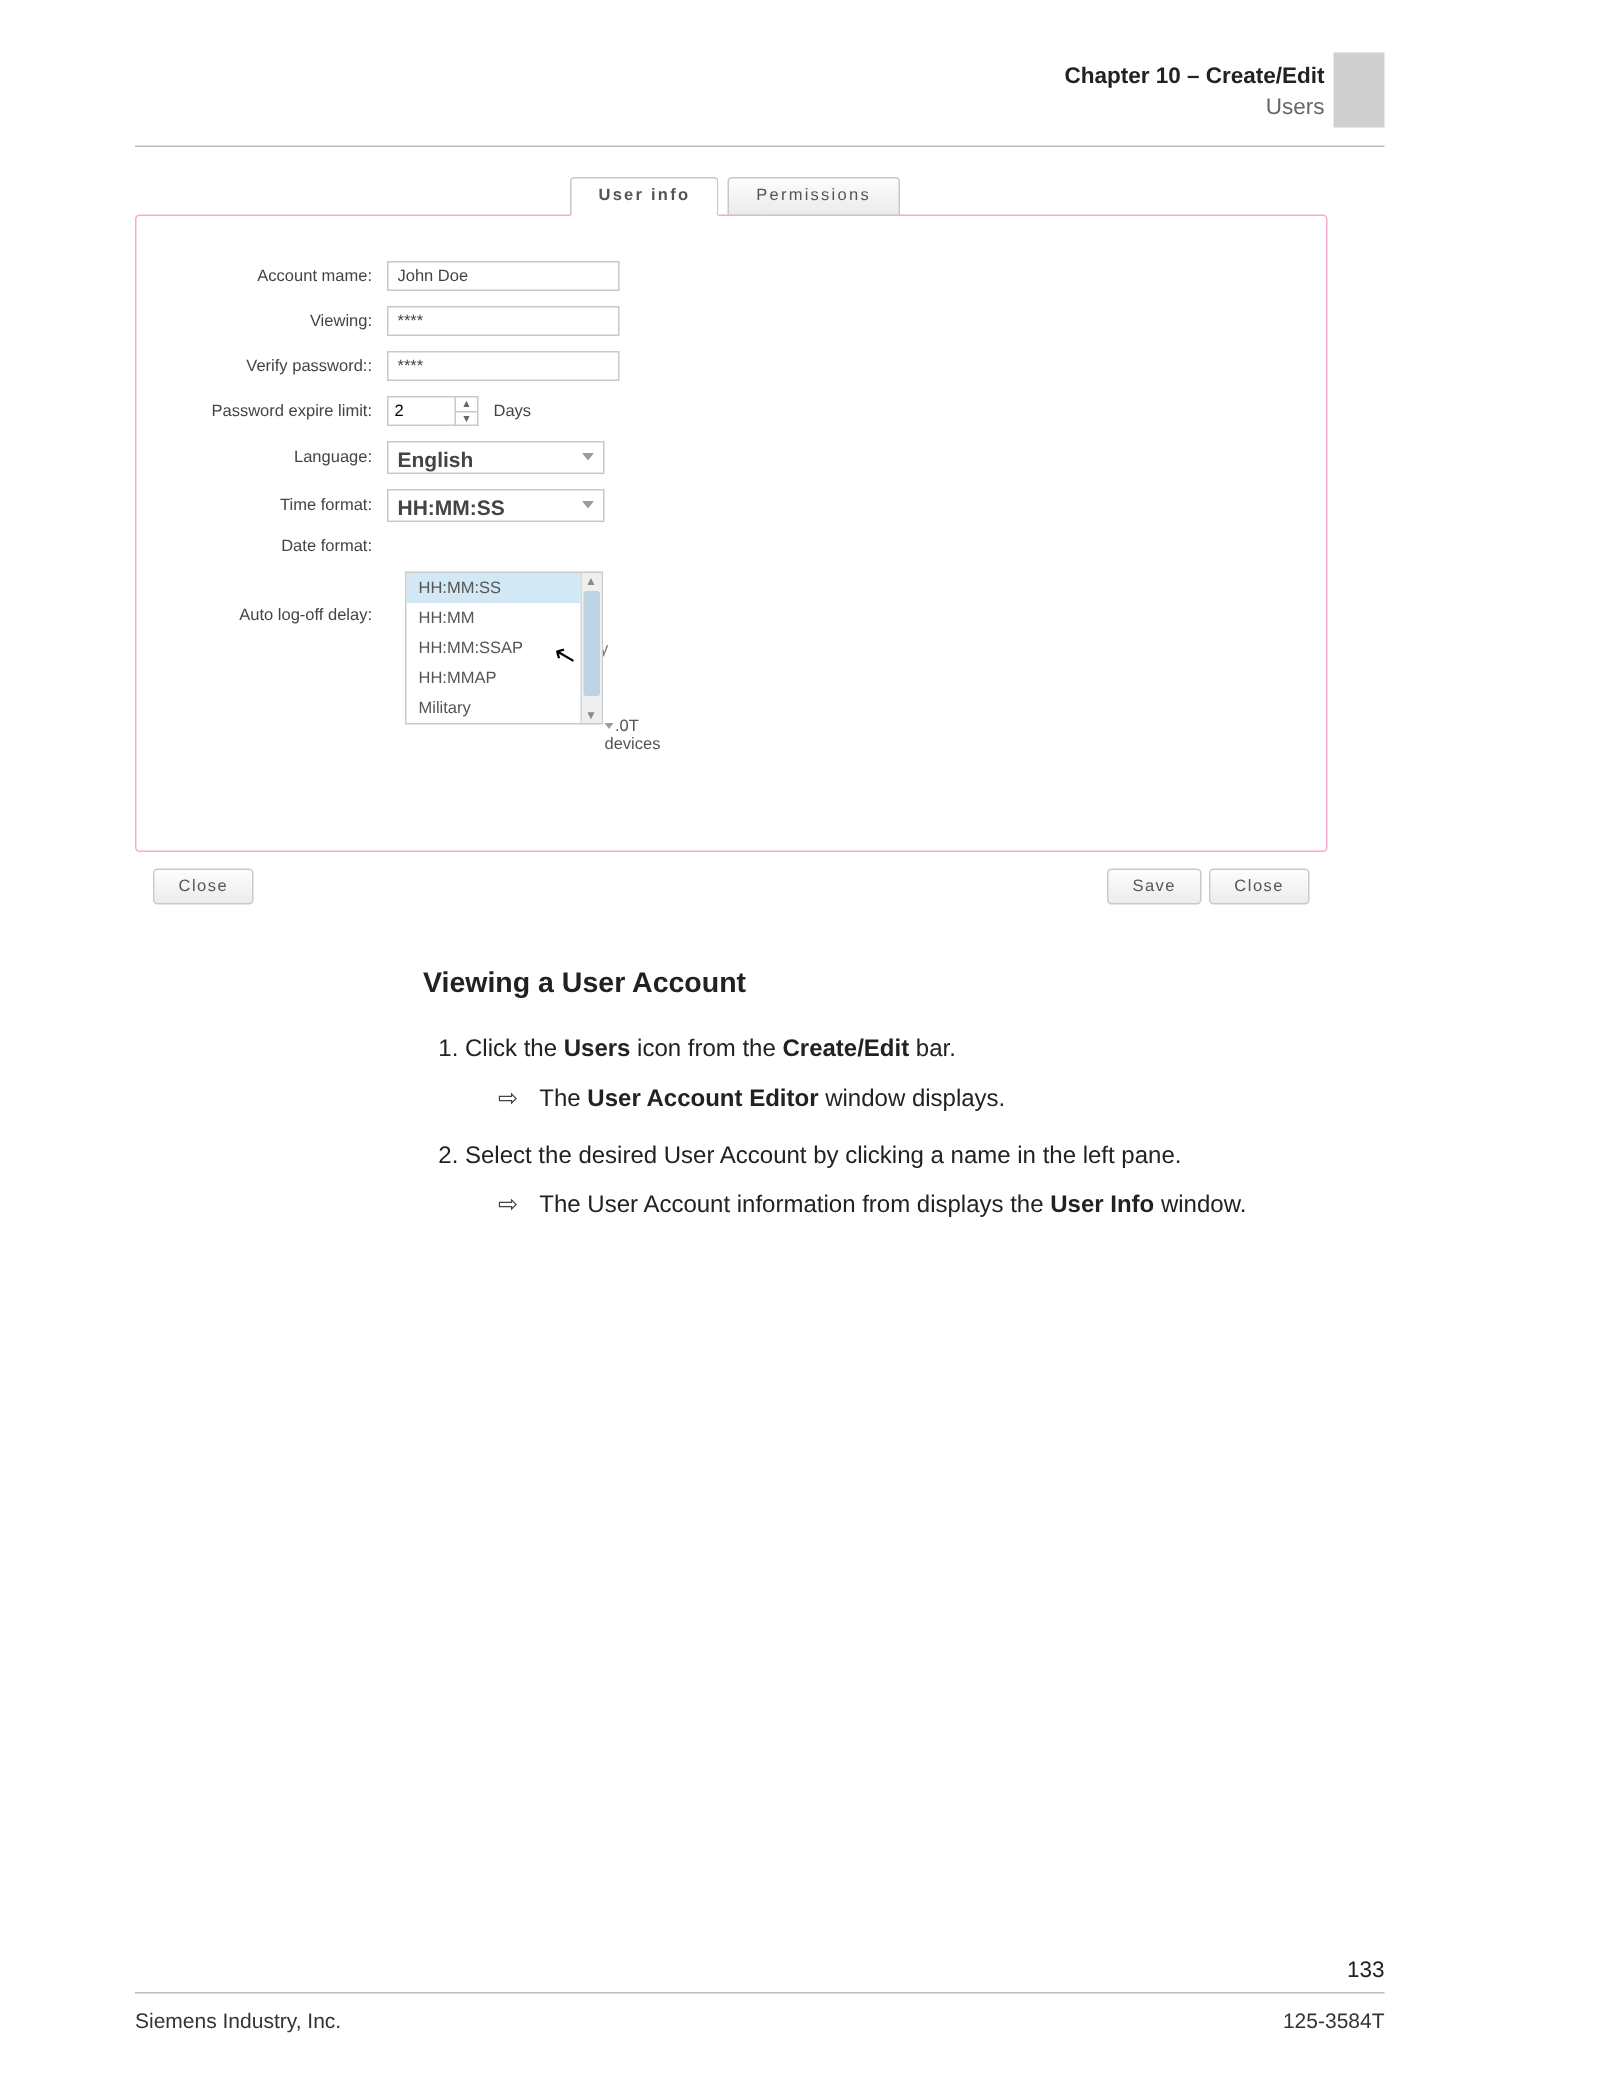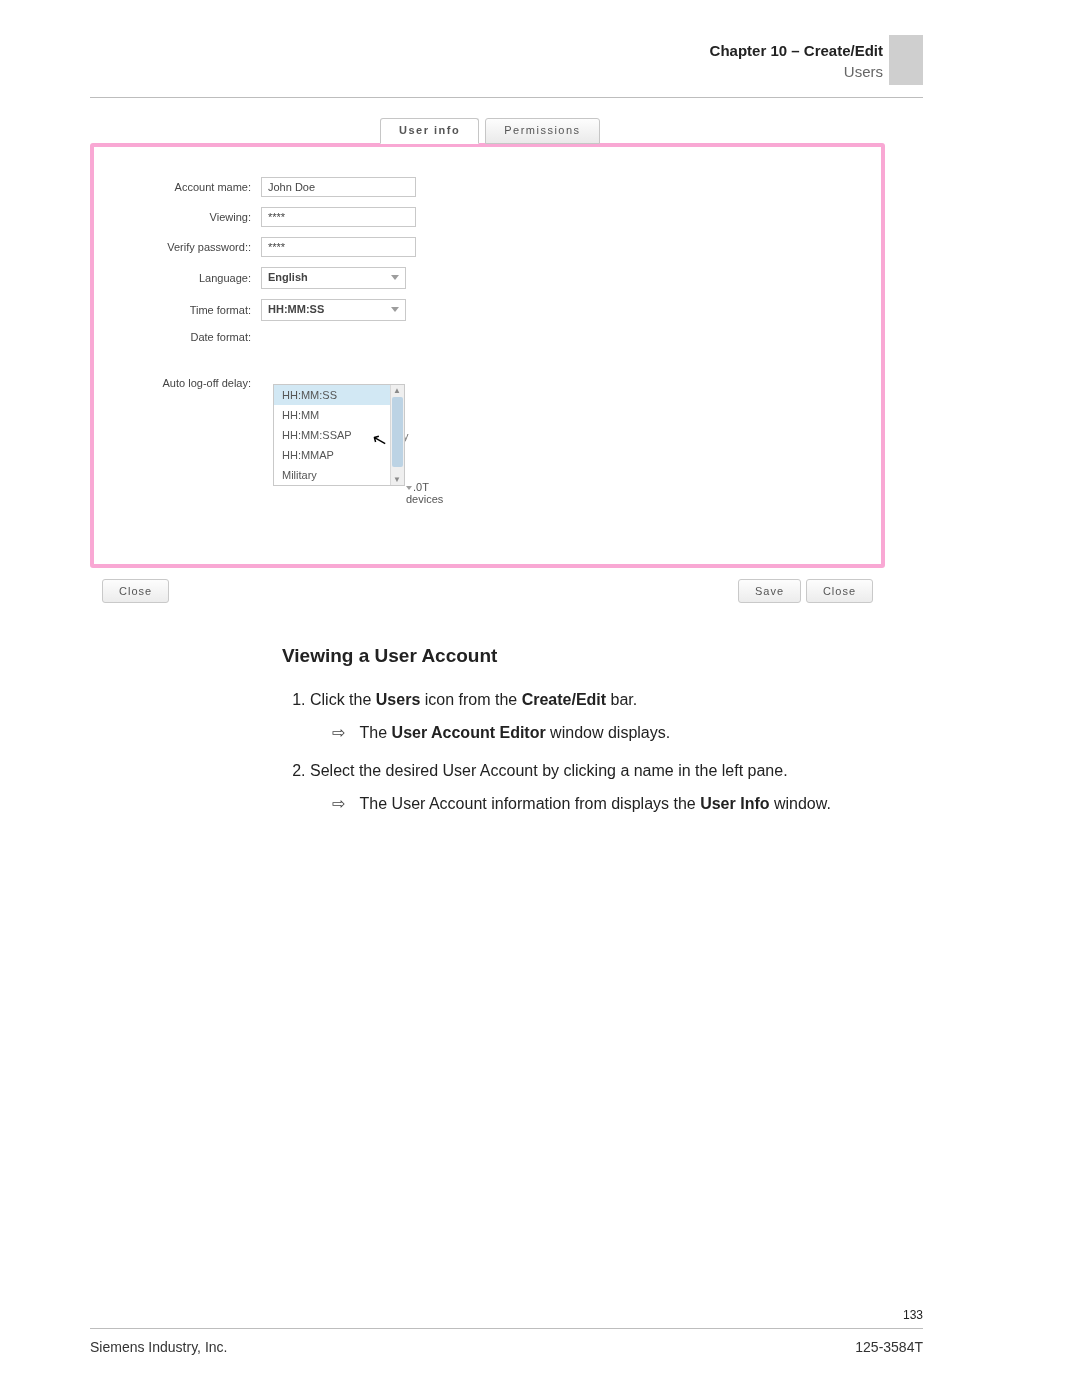--- a/index.html
+++ b/index.html
@@ -82,21 +82,21 @@
     border-bottom-color: #fff;
   }
 
   
   .pane {
     position: absolute;
     top: 25px;
     left: 0;
     right: 0;
     bottom: 40px;
-    border: 4px solid #f9a8d4;
+    border: 1px solid #f9a8d4;
     border-radius: 3px;
     background: #fff;
   }
 
   
   .form {
     position: absolute;
     top: 30px;
     left: 12px;
     width: 360px;
@@ -161,21 +161,21 @@
   .dd {
     position: relative;
     width: 145px;
     height: 22px;
     border: 1px solid #c9c9c9;
     box-sizing: border-box;
     background: #fff;
     padding: 3px 6px;
     cursor: pointer;
   }
-  .dd .val { font-weight: 700; font-size: 11px; color: #444; }
+  .dd .val { font-weight: 700; font-size: 14px; color: #444; }
   .dd .caret {
     position: absolute;
     right: 6px;
     top: 7px;
     width: 0; height: 0;
     border-left: 4px solid transparent;
     border-right: 4px solid transparent;
     border-top: 5px solid #9d9d9d;
   }
 
@@ -324,21 +324,21 @@
     color: #333;
   }
   .foot-rule {
     border-top: 1px solid #bdbdbd;
     margin-bottom: 10px;
   }
   .page-no {
     position: absolute;
     right: 145px;
     bottom: 75px;
-    font-size: 12px;
+    font-size: 15px;
   }
 </style>
 </head>
 <body>
 
 <div class="page">
 
   <div class="grey-chip"></div>
   <div class="hdr">
     <div class="ch">Chapter 10 – Create/Edit</div>
@@ -366,20 +366,31 @@
         <div class="row">
           <div class="lbl">Viewing:</div>
           <input class="txt" value="****" style="">
         </div>
 
         <div class="row">
           <div class="lbl">Verify password::</div>
           <input class="txt" value="****" style="">
         </div>
 
+        <div class="row">
+          <div class="lbl">Password expire limit:</div>
+          <div class="spin-box">
+            <input class="spin-input" value="2" style="">
+            <div class="spinners">
+              <div>▲</div>
+              <div>▼</div>
+            </div>
+            <span class="unit">Days</span>
+          </div>
+        </div>
 
         <div class="row">
           <div class="lbl">Language:</div>
           <div class="dd">
             <span class="val">English</span>
             <span class="caret"></span>
           </div>
         </div>
 
         <div class="row">

